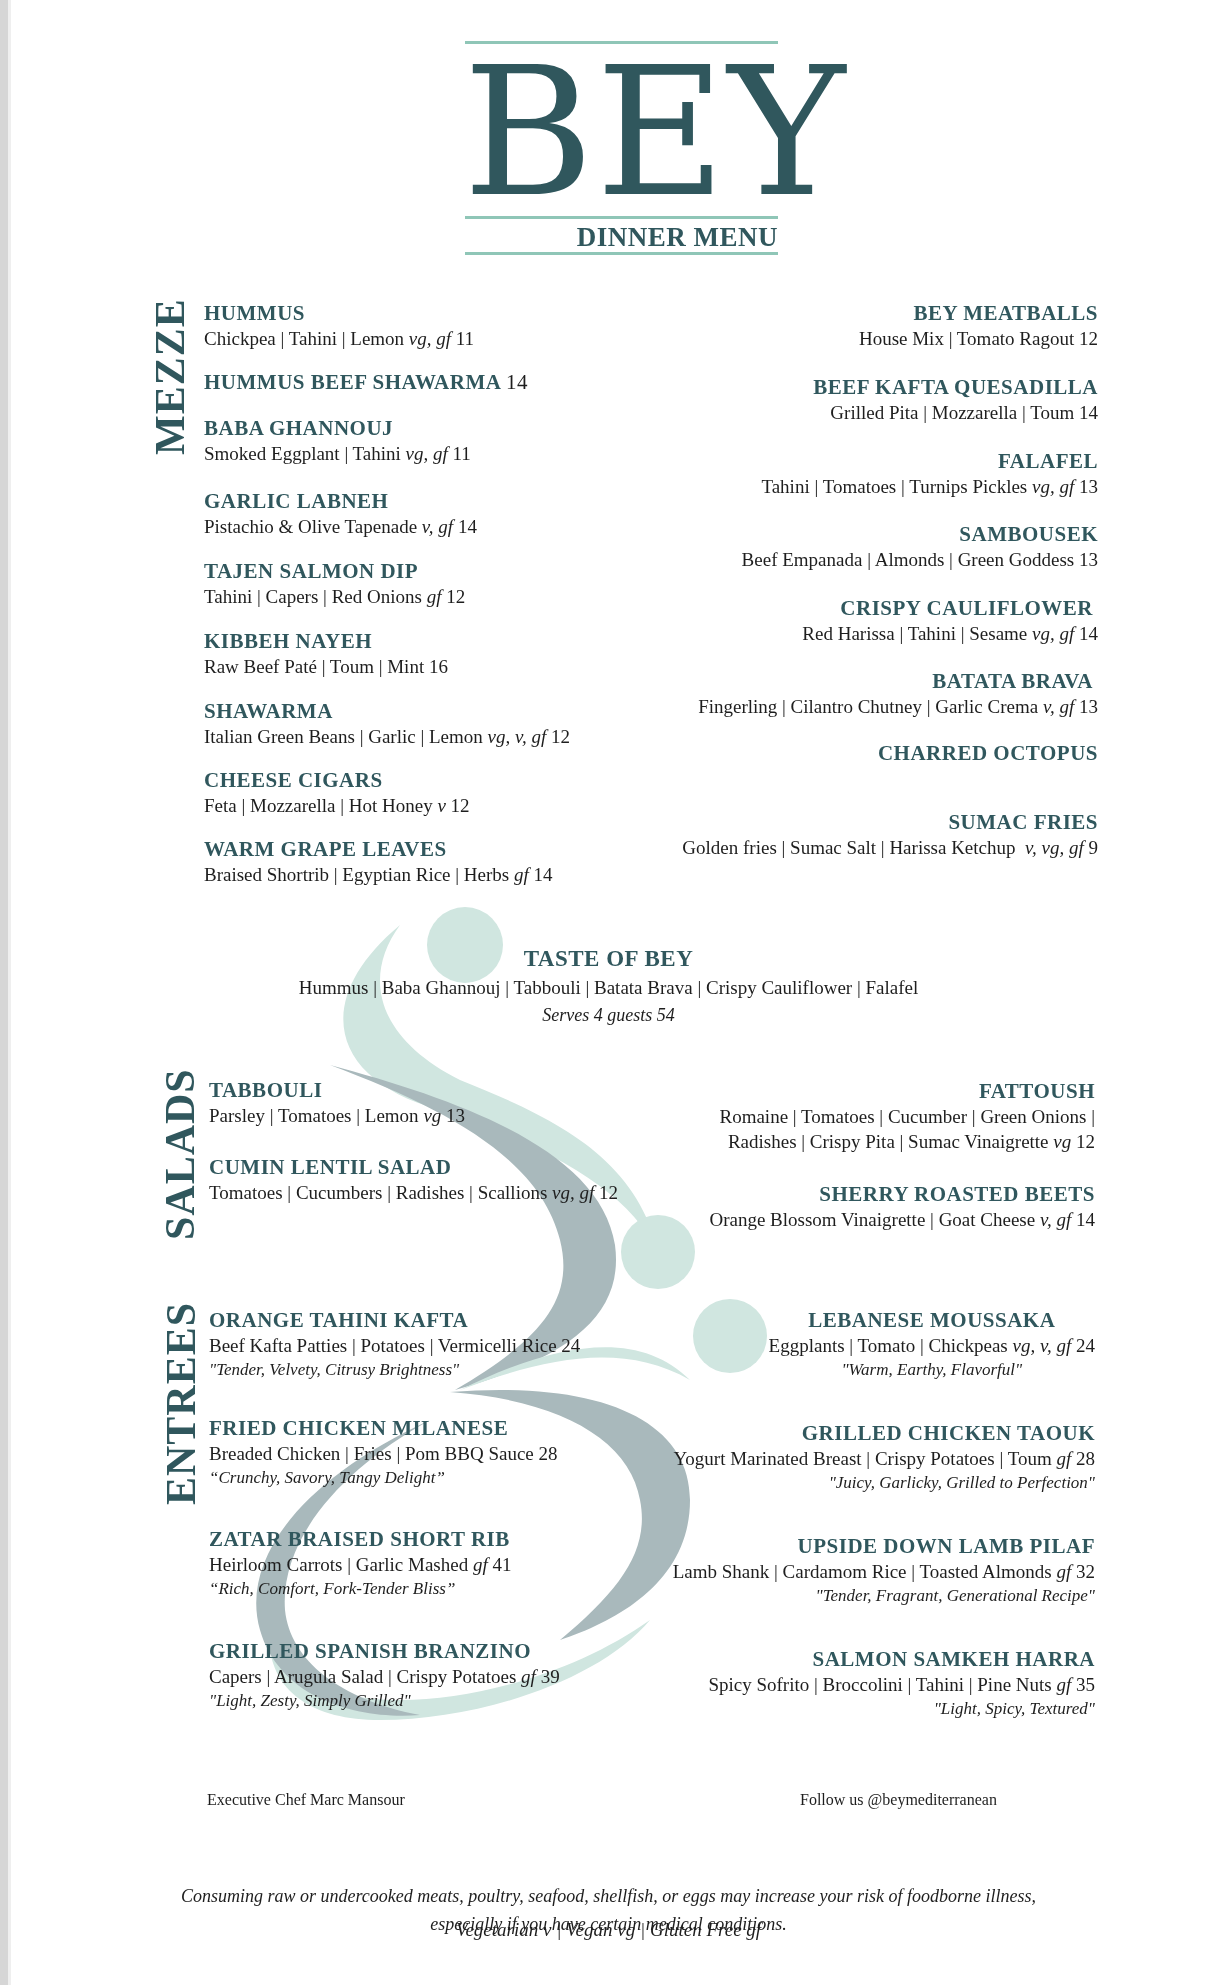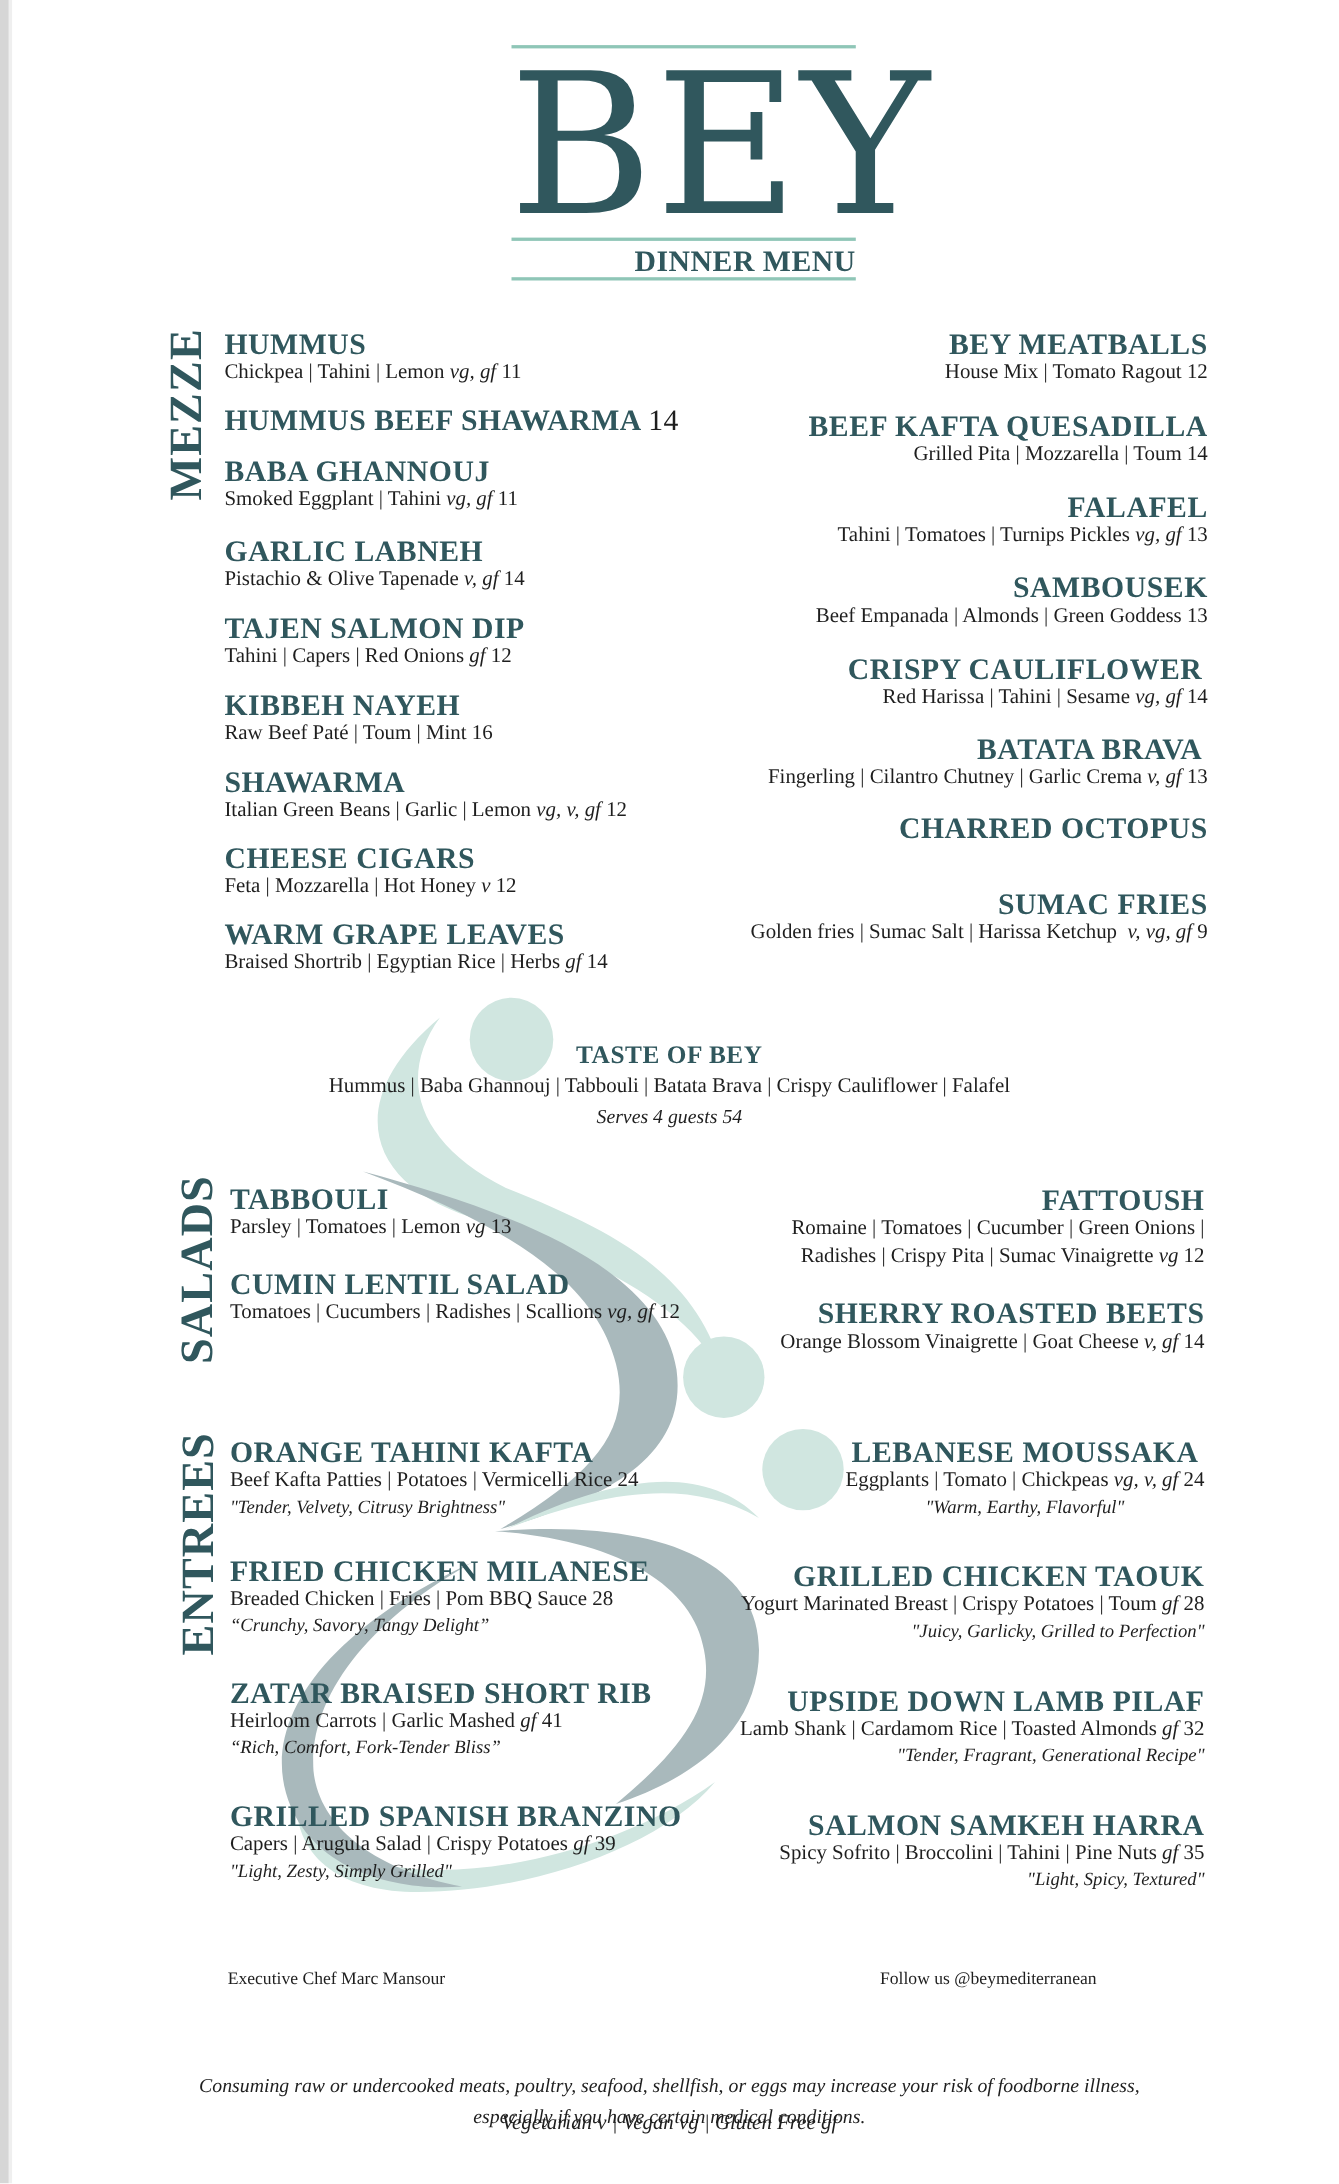--- a/index.html
+++ b/index.html
@@ -11,21 +11,21 @@
   .logo { position:absolute; left:463px; top:58px; width:318px; text-align:center;
           font-size:178px; line-height:150px; color:#30575d; letter-spacing:2px;
           font-family:"DejaVu Serif","Liberation Serif",serif; transform:scaleX(1.0); }
   .subtitle { position:absolute; left:465px; top:222px; width:313px; text-align:right;
               font-size:27px; color:#30575d; font-weight:bold; letter-spacing:0.5px; }
   .vlabel { position:absolute; color:#30575d; font-weight:bold; font-size:42px;
             transform-origin:left top; transform:rotate(-90deg); white-space:nowrap; letter-spacing:1px; }
   .item { position:absolute; }
   .item.left { text-align:left; }
   .item.right { text-align:right; }
-  .name { color:#30575d; font-weight:bold; font-size:27px; line-height:26px; letter-spacing:0.5px; white-space:nowrap; }
+  .name { color:#30575d; font-weight:bold; font-size:21px; line-height:26px; letter-spacing:0.5px; white-space:nowrap; }
   .name .price { color:#1e1e1e; font-weight:normal; }
   .desc { font-size:19px; line-height:25px; white-space:nowrap; }
   .desc i, .tag { font-style:italic; }
   .quote { font-style:italic; font-size:17px; line-height:24px; white-space:nowrap; }
   .center-block { position:absolute; left:0; width:1217px; text-align:center; }
   .swirl { position:absolute; left:0; top:0; pointer-events:none; }
   .footer-text { position:absolute; font-size:16px; white-space:nowrap; }
   .disclaimer { position:absolute; left:100px; width:1017px; text-align:center; font-style:italic; font-size:18px; line-height:28px;margin-top:46px; }
   .legend { position:absolute; left:0; width:1217px; text-align:center; font-style:italic; font-size:19px; }
 </style>

